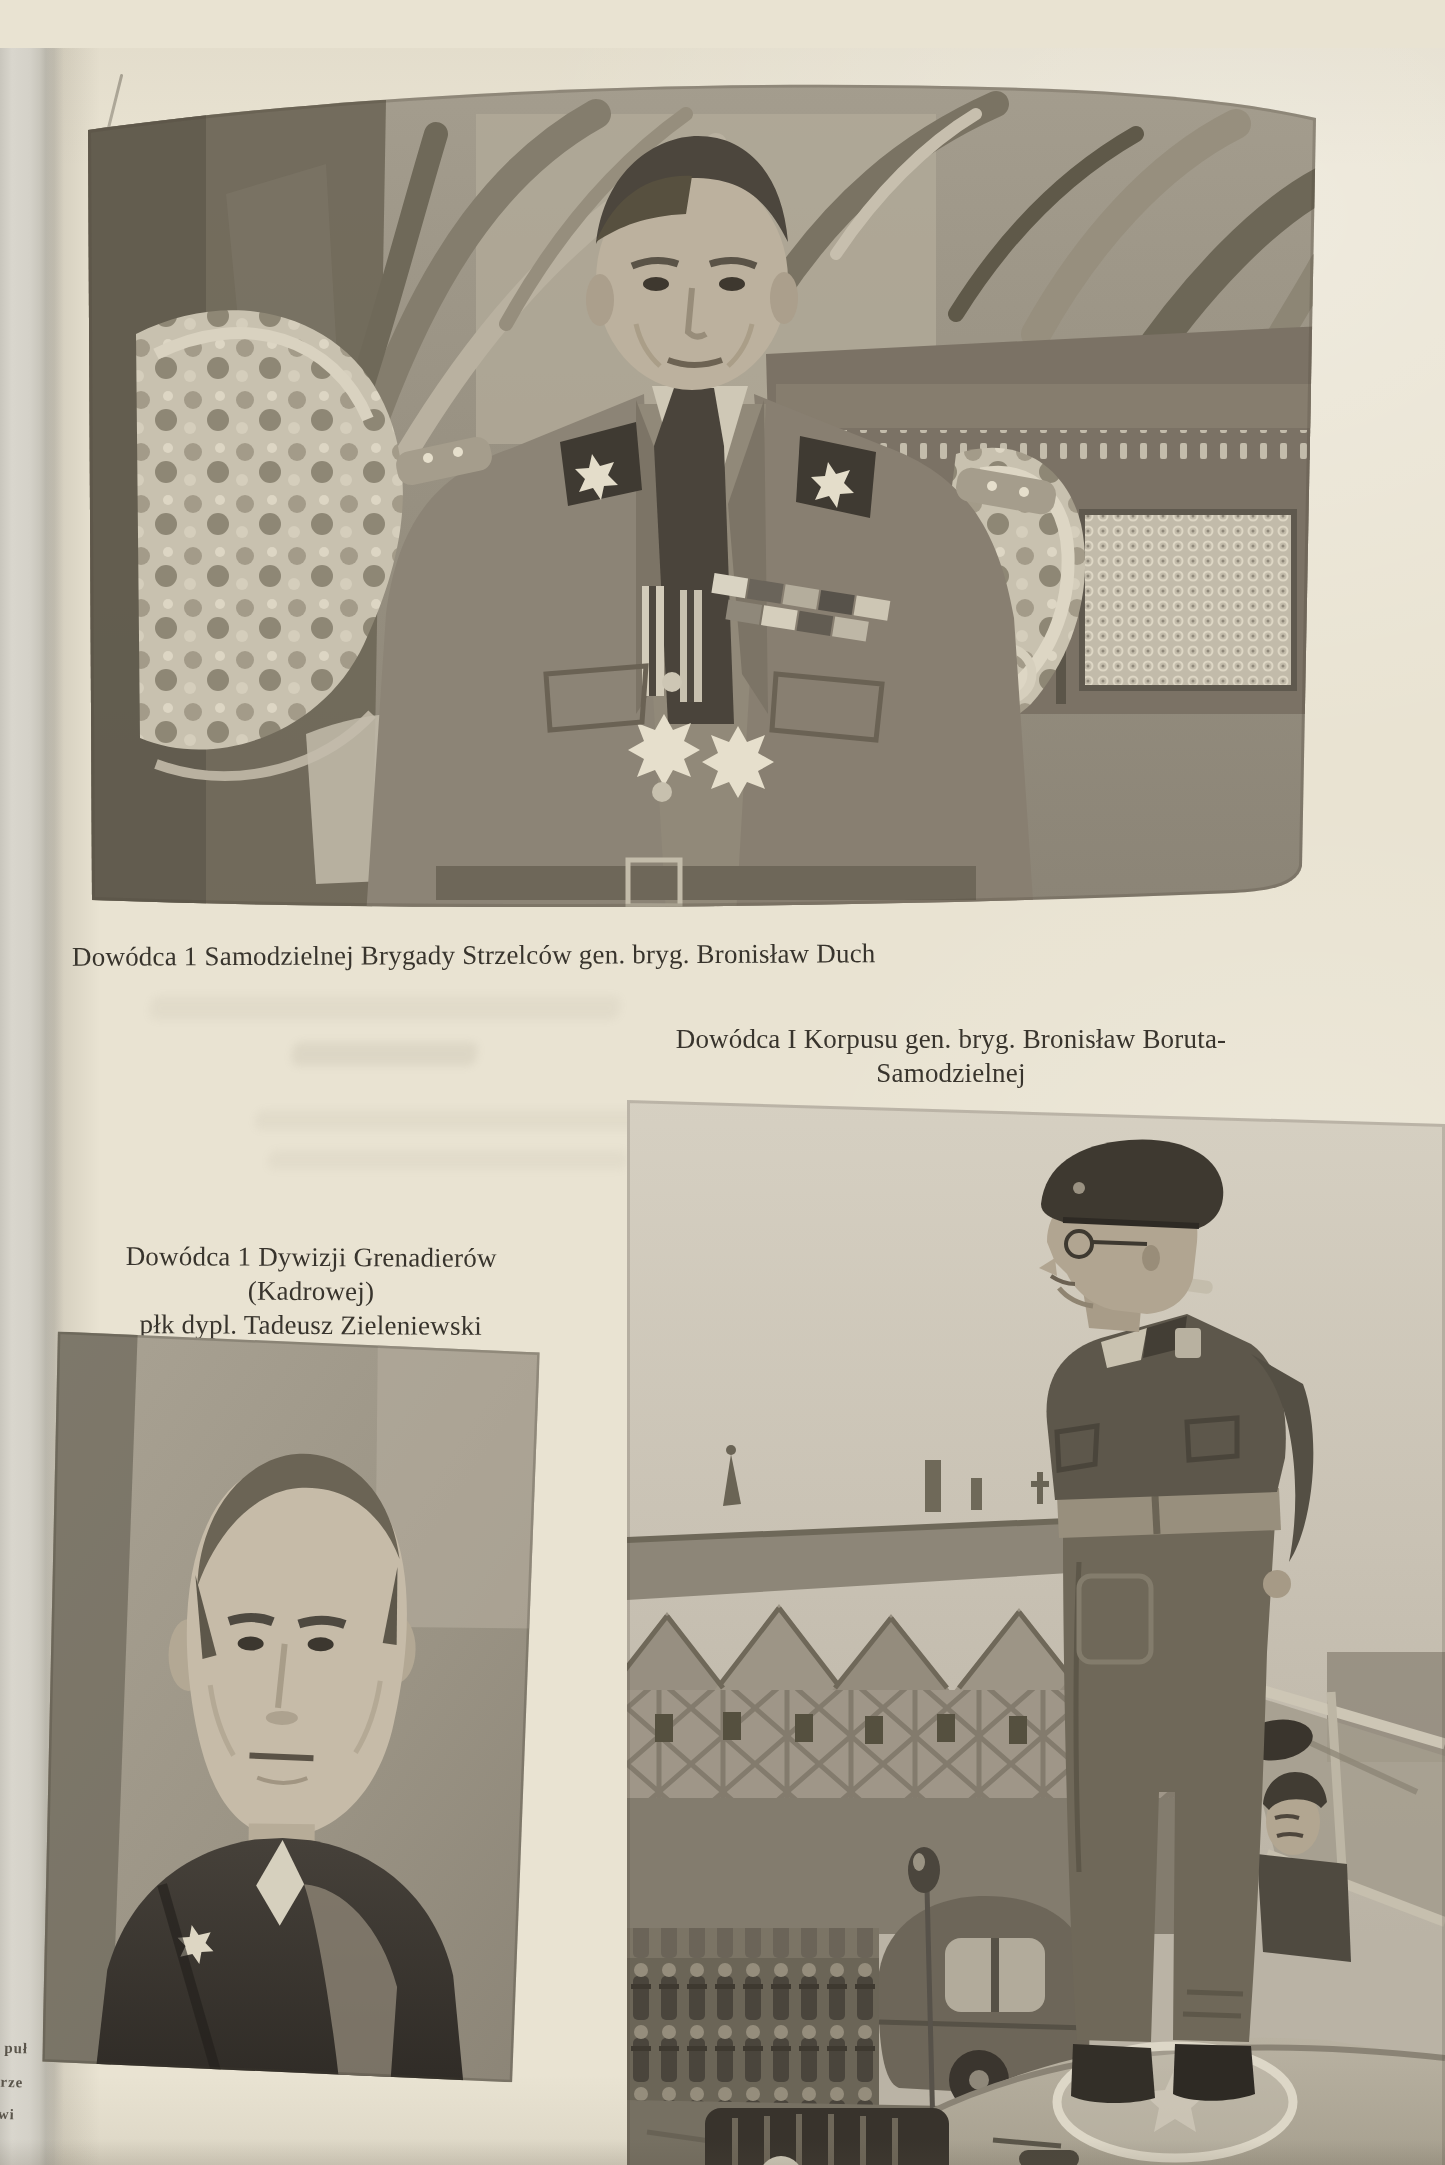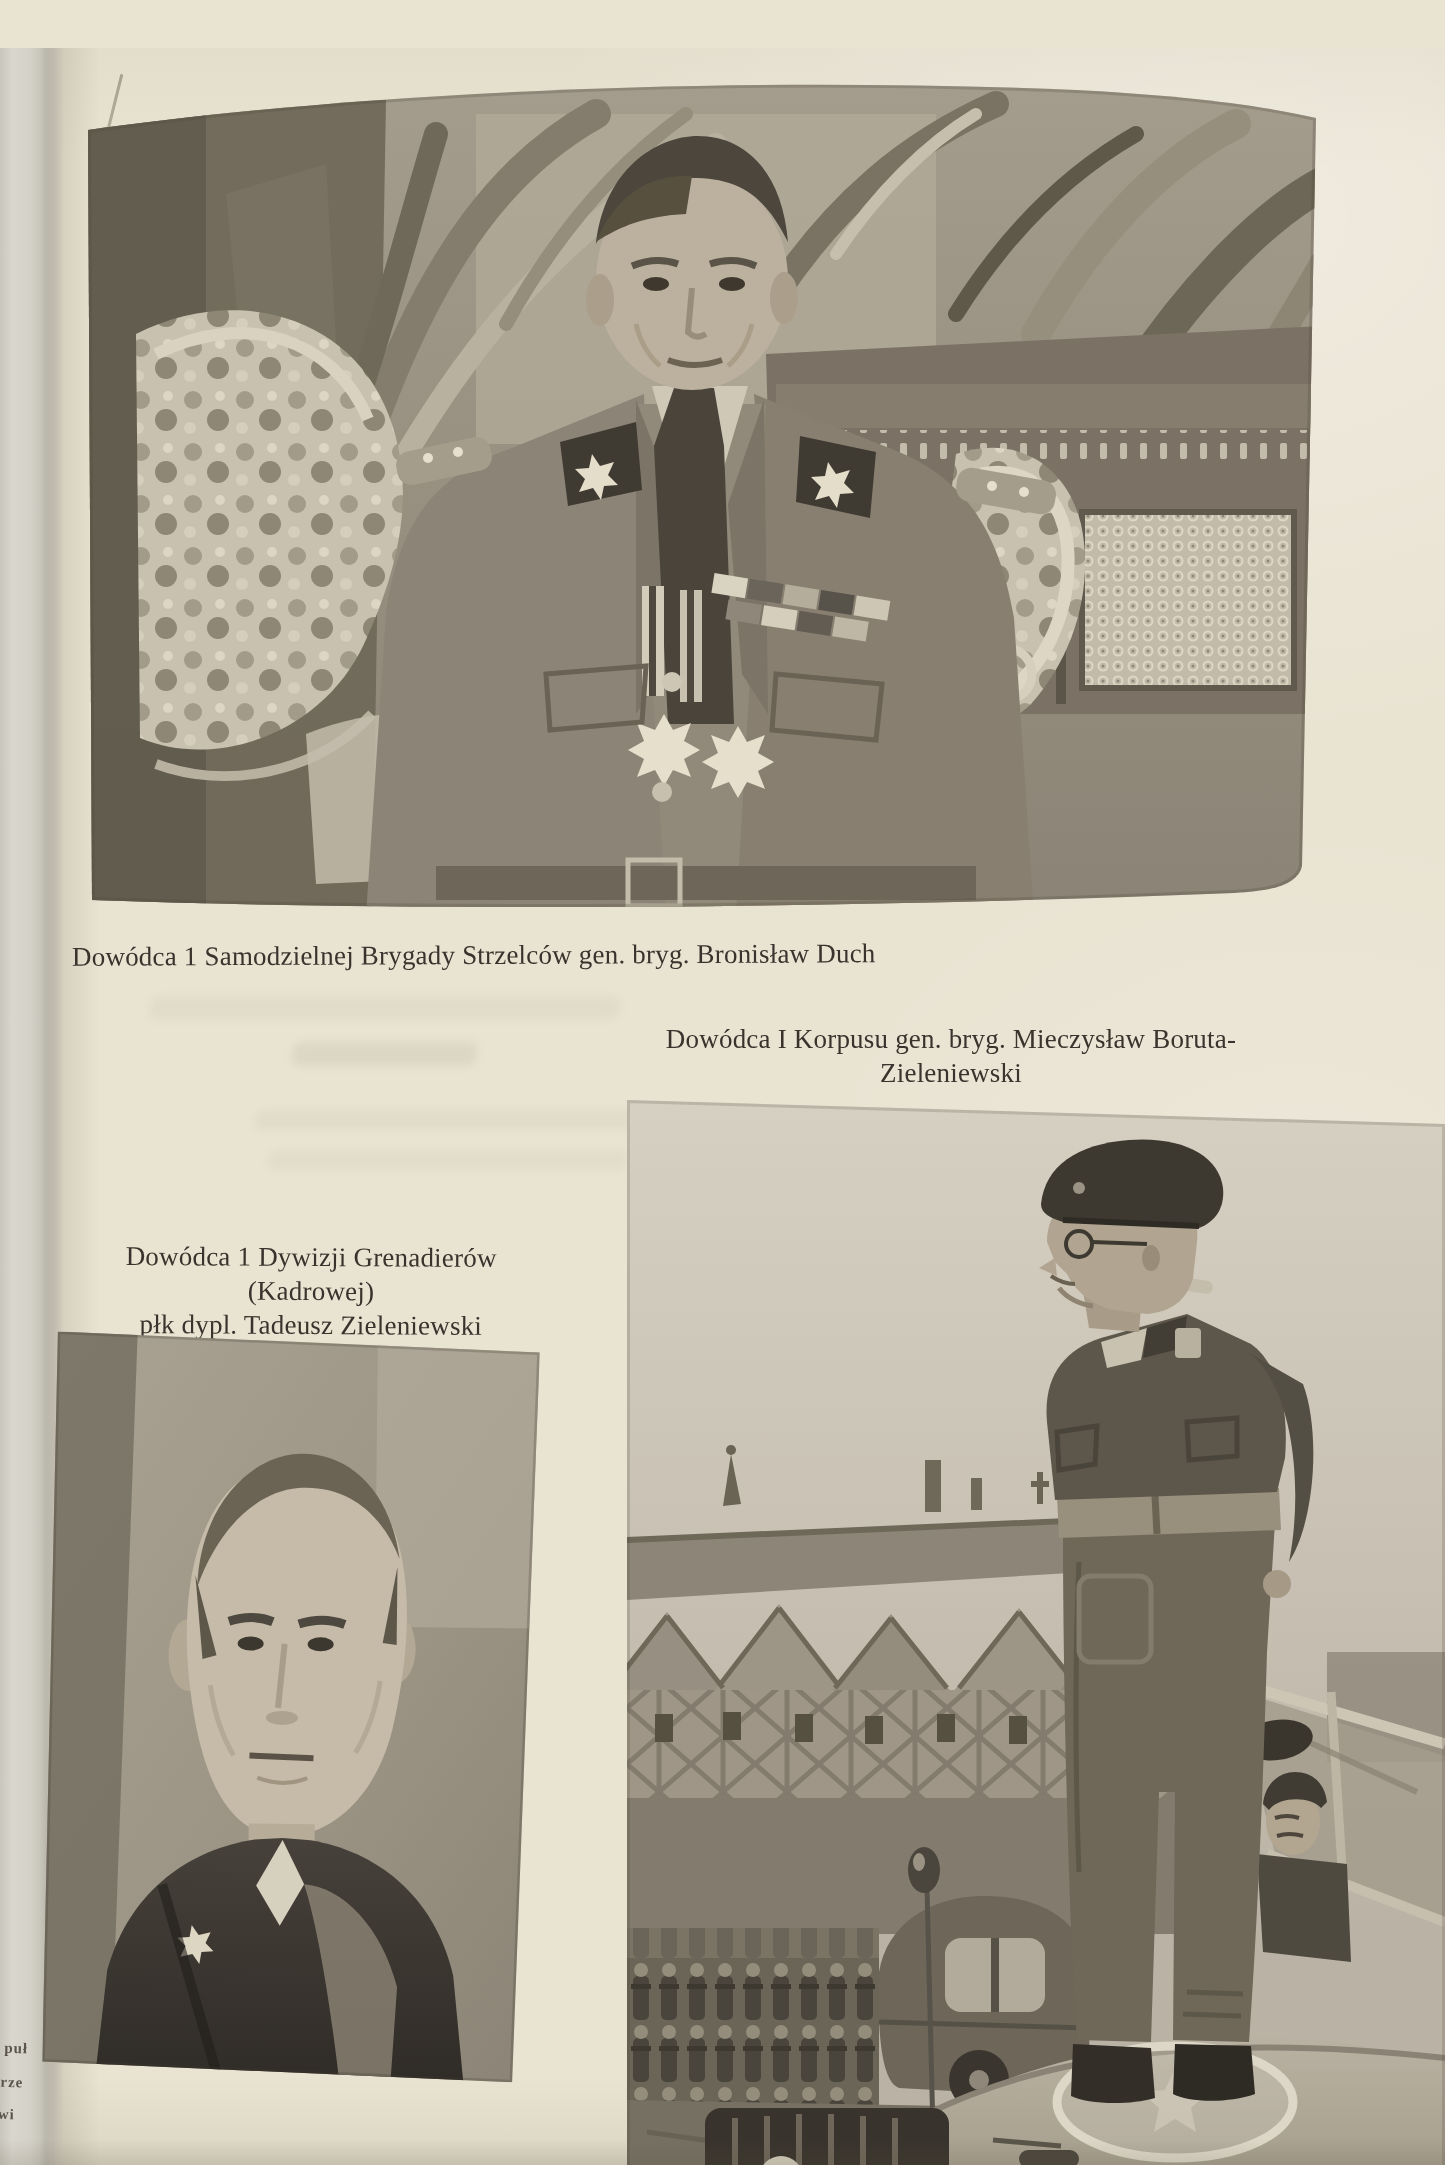--- a/index.html
+++ b/index.html
@@ -223,22 +223,22 @@
         </g>
       </g>
 
       <path d="M12,56 C250,22 620,0 1000,16 C1100,21 1185,31 1240,44 L1226,792 C1222,810 1198,817 1158,819 C790,834 352,838 16,826 Z" fill="none" stroke="#4e483d" stroke-opacity="0.25" stroke-width="6"></path>
     </g>
   </svg>
 
   <div class="caption cap1">Dowódca 1 Samodzielnej Brygady Strzelców gen. bryg. Bronisław Duch</div>
 
   <div class="caption cap2">
-    <span>Dowódca I Korpusu gen. bryg. Mieczysław Boruta-</span><br>
-    <span>Zieleniewski</span>
+    <span>Dowódca I Korpusu gen. bryg. Bronisław Boruta-</span><br>
+    <span>Samodzielnej</span>
   </div>
 
   <div class="smudge s1"></div>
   <div class="smudge s2"></div>
   <div class="smudge s3"></div>
   <div class="smudge s4"></div>
 
   <div class="caption cap3">
     <span>Dowódca 1 Dywizji Grenadierów (Kadrowej)</span><br>
     <span>płk dypl. Tadeusz Zieleniewski</span>

